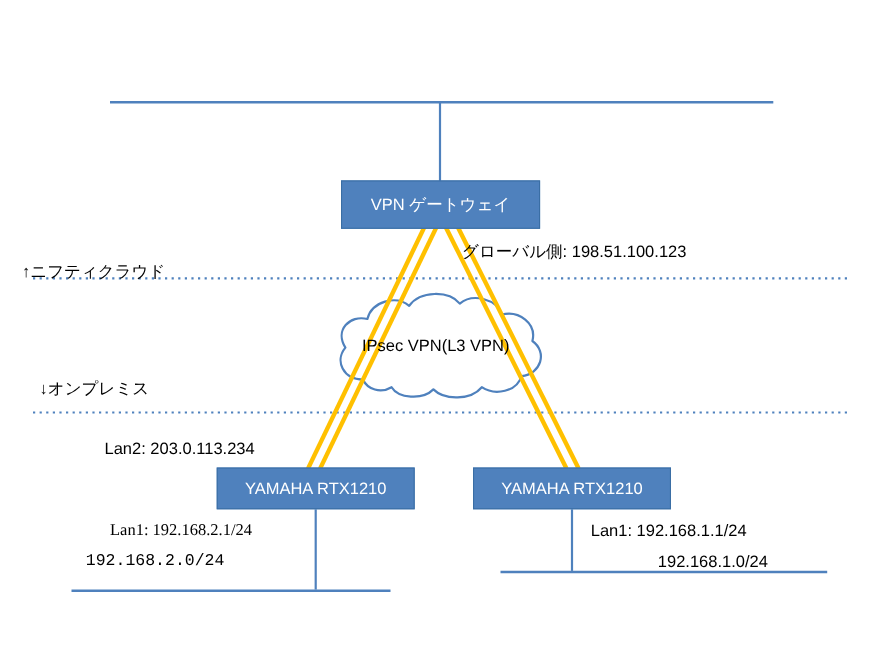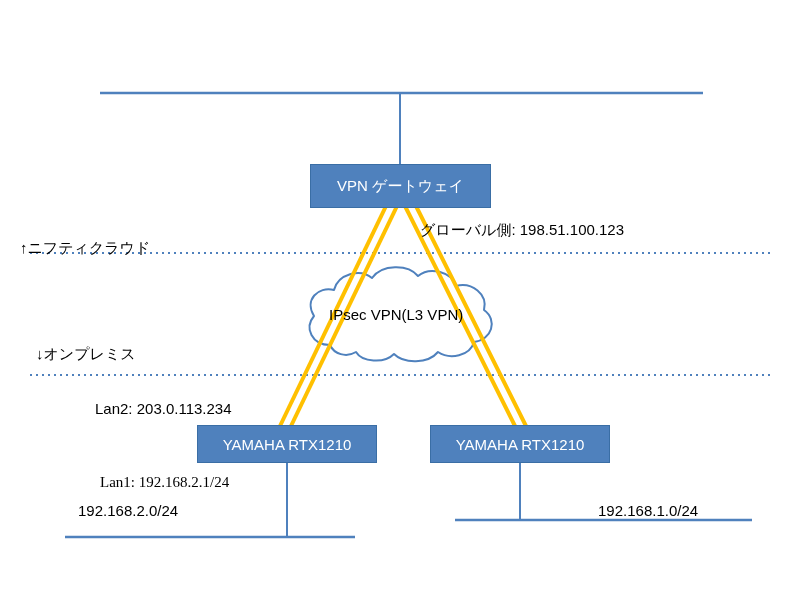--- a/index.html
+++ b/index.html
@@ -88,17 +88,18 @@
   <div class="label" style="left:95px; top:398px;">Lan2: 203.0.113.234</div>
 
   <div class="node" style="left:197px; top:425px; width:180px; height:38px;">
       <span>YAMAHA RTX1210</span>
     </div>
   <div class="node" style="left:430px; top:425px; width:180px; height:38px;">
       <span>YAMAHA RTX1210</span>
     </div>
 
   <div class="label" style="left:100px; top:472px;font-family:Liberation Serif, serif;">Lan1: 192.168.2.1/24</div>
-  <div class="label" style="left:78px; top:500px;">192.168.2.0/24</div>
+  <div class="label" style="left:78px; top:500px;font-family:Liberation Mono, monospace;">192.168.2.0/24</div>
 
+  <div class="label" style="left:537px; top:472px;">Lan1: 192.168.1.1/24</div>
   <div class="label" style="left:598px; top:500px;">192.168.1.0/24</div>
 
 </div>
 
 </body></html>

